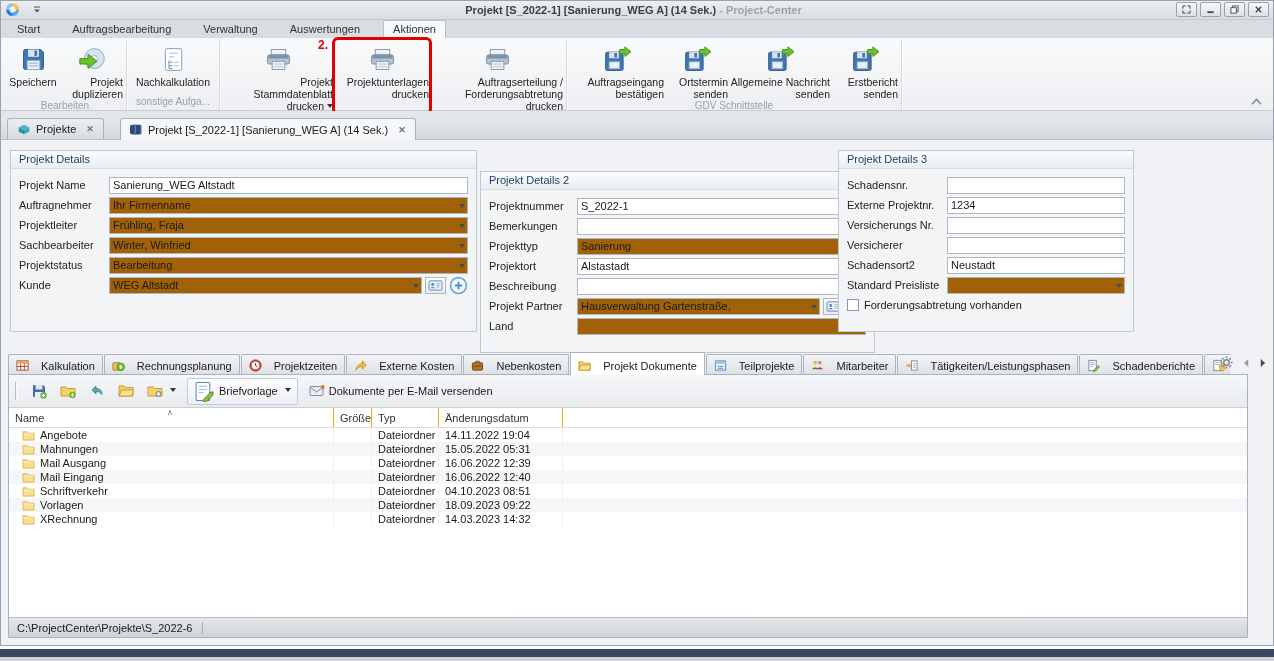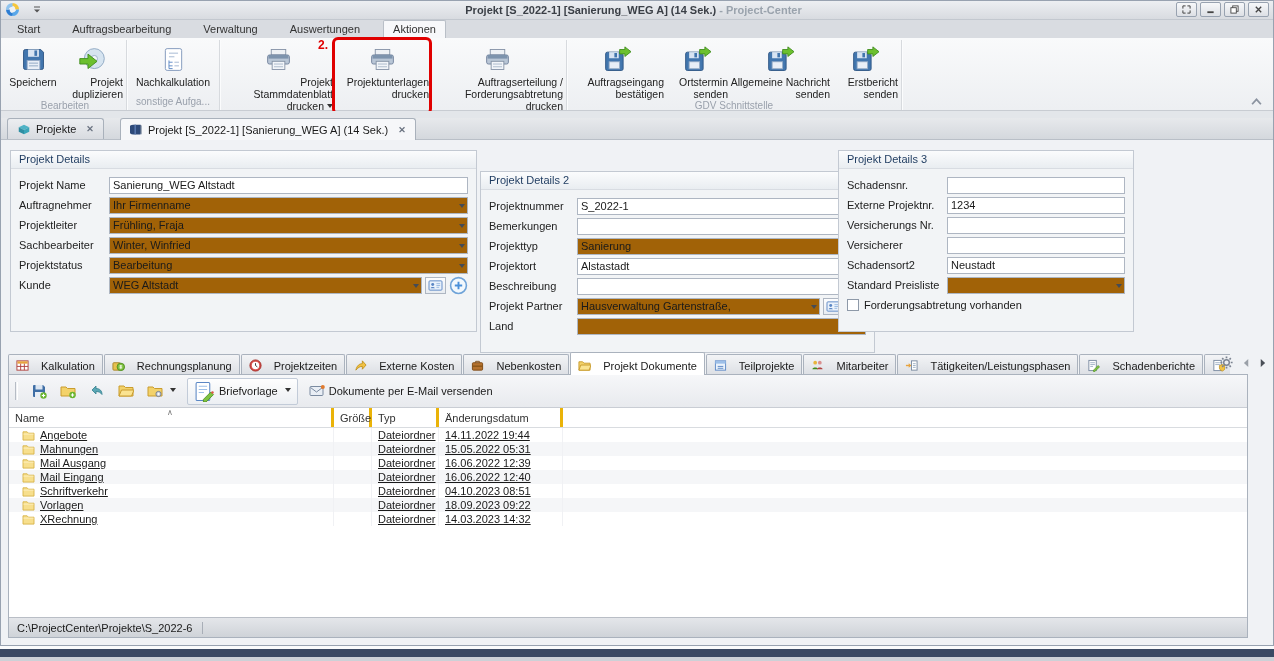--- a/index.html
+++ b/index.html
@@ -85,26 +85,26 @@
   
   .tab-page { position:absolute; left:8px; top:234px; width:1240px; height:264px;
     border:1px solid #aab2bd; background:#fff; display:flex; flex-direction:column; }
   .toolbar { height:33px; background:linear-gradient(#f6f7f9,#e8eaee); border-bottom:1px solid #c9cdd4;
     display:flex; align-items:center; padding:0 6px; gap:9px; flex-shrink:0; }
   .grip { width:3px; height:18px; border-left:1px solid #b6bcc5; border-right:1px solid #fff; margin-right:2px; }
   .tbtn { display:flex; align-items:center; gap:4px; padding:2px; }
   .tbtn-big { border:1px solid #c2cbd8; border-radius:2px; background:linear-gradient(#fefefe,#eceff3); padding:2px 6px; }
   .list { flex:1; overflow:hidden; position:relative; background:#fff; }
   .lheader { display:flex; height:20px; border-bottom:1px solid #d9dce0; position:relative; color:#333; }
-  .lcol { padding:4px 6px 0; border-right:3px solid #eab308; }
+  .lcol { padding:4px 6px 0; border-right:1px solid #eab308; }
   .w-name { width:325px; } .w-size { width:38px; text-align:right; } .w-type { width:67px; } .w-date { width:124px; }
   .sortmark { position:absolute; left:158px; top:0; font-size:8px; color:#777; }
   .lrow { display:flex; height:14px; align-items:center; }
   .lrow:nth-child(odd) { background:#f5f6f8; }
-  .cell { overflow:hidden; white-space:nowrap; border-right:1px solid #f0f1f4; height:14px; display:flex; align-items:center;text-decoration:underline; }
+  .cell { overflow:hidden; white-space:nowrap; border-right:1px solid #f0f1f4; height:14px; display:flex; align-items:center; }
   .cname { width:325px; padding-left:13px; gap:5px; }
   .csize { width:38px; } .ctype { width:67px; padding-left:6px; } .cdate { width:124px; padding-left:6px; }
   .pathbar { height:20px; background:linear-gradient(#e4e6ea,#cfd3d8); border-top:1px solid #b9bec6;
     display:flex; align-items:center; padding:0 8px; flex-shrink:0; }
   .pathsep { width:1px; height:12px; background:#a8aeb7; margin-left:10px; }
 
   
   .frame { position:absolute; left:0; top:0; width:1274px; height:646px; border:1px solid #98a2b0; pointer-events:none; }
   .white-strip { position:absolute; left:0; top:646px; width:1274px; height:3px; background:#fafbfc; }
   .navy-bar { position:absolute; left:0; top:649px; width:1274px; height:8px; }
@@ -709,21 +709,21 @@
       <div class="lrow">
         <span class="cell cname">
             <svg viewBox="0 0 14 12" width="13" height="11">
               <path d="M1 2h4.5L7 3.5h6V11H1z" fill="#f7df8d" stroke="#d8b348"></path>
               <path d="M1.5 4.5h11" stroke="#fdf0c0"></path>
             </svg>
             <span>Angebote</span>
           </span>
         <span class="cell csize"></span>
         <span class="cell ctype">Dateiordner</span>
-        <span class="cell cdate">14.11.2022 19:44</span>
+        <span class="cell cdate">14.11.2022 19:04</span>
       </div>
       <div class="lrow">
         <span class="cell cname">
             <svg viewBox="0 0 14 12" width="13" height="11">
               <path d="M1 2h4.5L7 3.5h6V11H1z" fill="#f7df8d" stroke="#d8b348"></path>
               <path d="M1.5 4.5h11" stroke="#fdf0c0"></path>
             </svg>
             <span>Mahnungen</span>
           </span>
         <span class="cell csize"></span>

